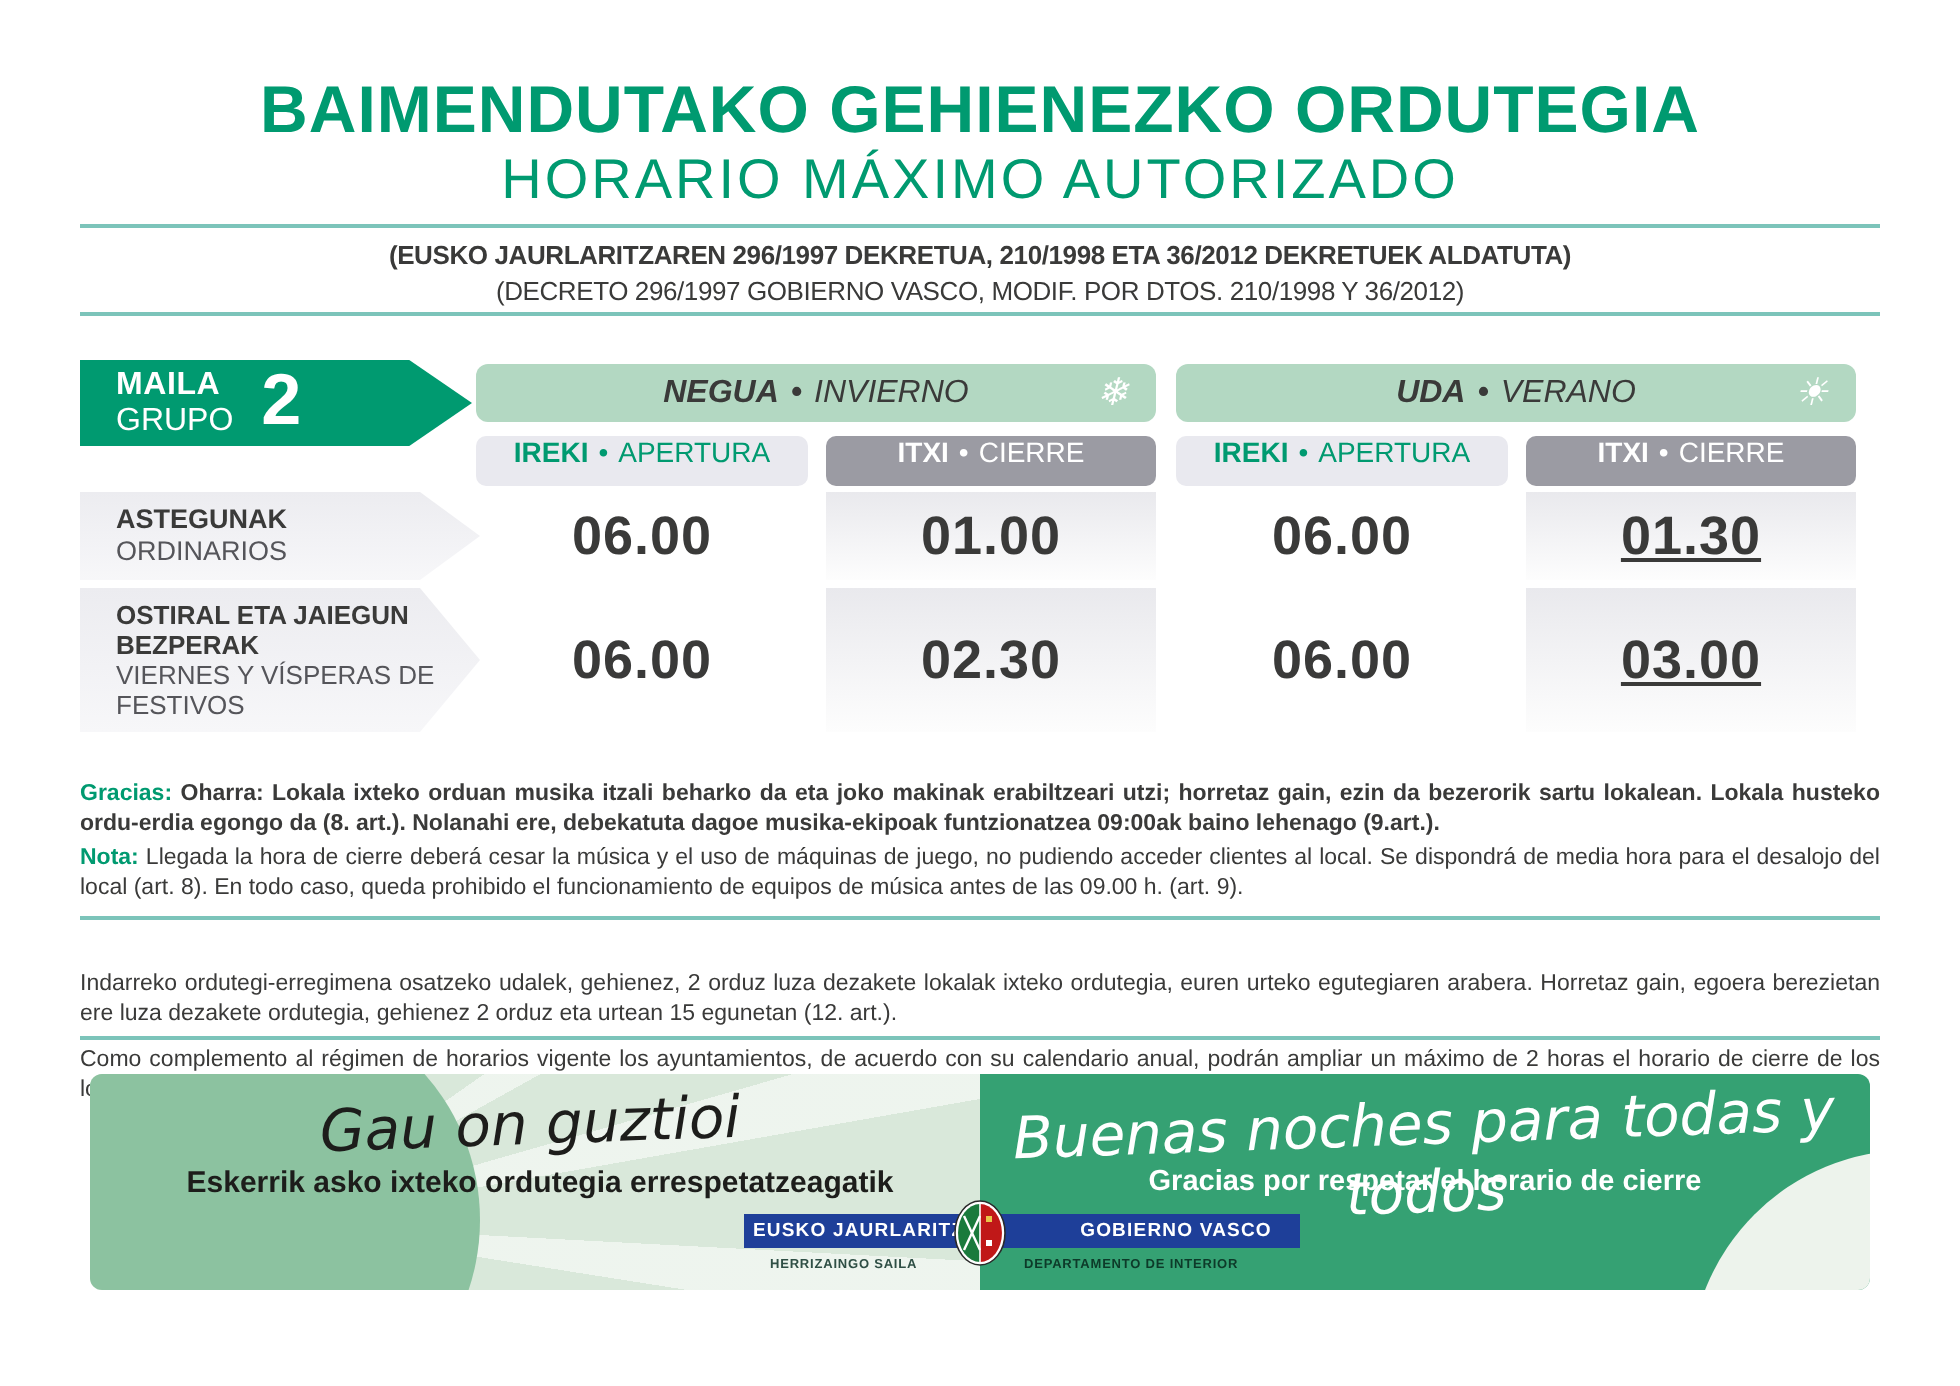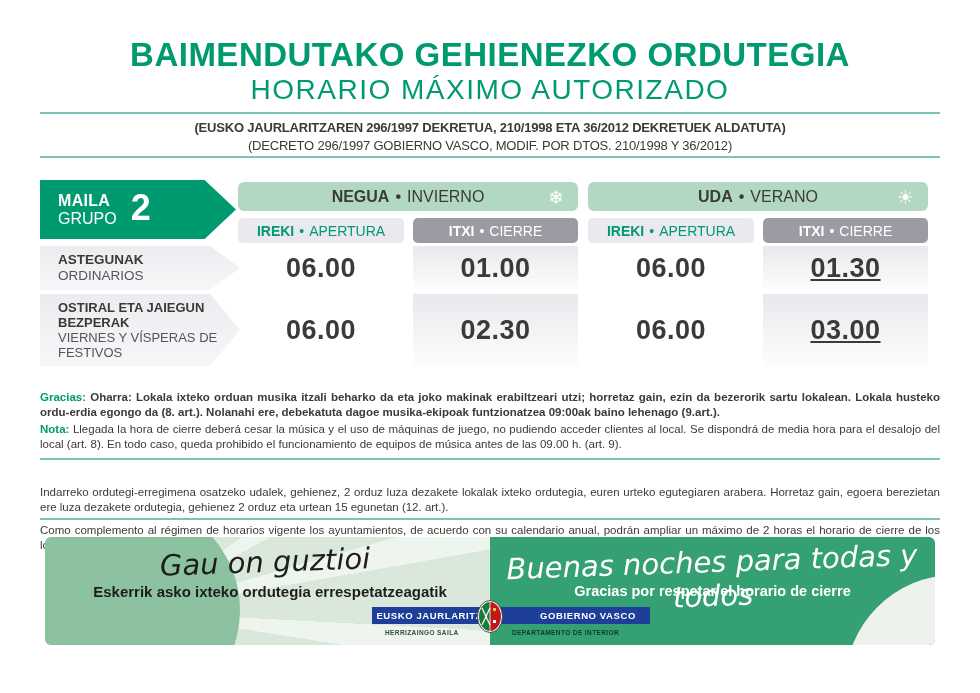--- a/index.html
+++ b/index.html
@@ -13,37 +13,37 @@
   .title-es { position:absolute; top:74px; left:0; width:100%; text-align:center;
               font-size:28px; font-weight:400; letter-spacing:1.5px; color:#009a70; }
   .rule { position:absolute; left:40px; width:900px; height:2px; background:#7cc4ba; }
   .rule1 { top:112px; } .rule2 { top:156px; } .rule3 { top:458px; } .rule4 { top:518px; }
   .decree { position:absolute; left:0; width:100%; text-align:center; font-size:13px; letter-spacing:-.2px; }
   .decree-eu { top:120px; font-weight:bold; }
   .decree-es { top:138px; font-weight:400; }
 
   
   .table { position:absolute; left:40px; top:180px; width:900px; height:195px; }
-  .group-arrow { position:absolute; left:0; top:0; width:196px; height:59px; background:#009a70;
+  .group-arrow { position:absolute; left:0; top:0; width:196px; height:43px; background:#009a70;
                  clip-path:polygon(0 0, 84% 0, 100% 50%, 84% 100%, 0 100%);
                  color:#fff; display:flex; align-items:center; padding-left:18px; }
   .group-words { line-height:18px; font-size:16px; }
   .group-words .b { font-weight:bold; letter-spacing:.3px; }
   .group-num { font-size:36px; font-weight:bold; margin-left:14px; margin-top:-4px; }
 
   .season { position:absolute; top:2px; height:29px; background:#b3d8c2; border-radius:6px;
-            display:flex; align-items:center; justify-content:center; font-size:16px; color:#3a3a39; }
+            display:flex; align-items:center; justify-content:center; font-size:16px; color:#3a3a39;font-style:italic; }
   .season .eu { font-weight:bold; }
   .season .sep { margin:0 6px; font-weight:bold; }
   .season-icon { position:absolute; right:14px; top:50%; transform:translateY(-50%);
                  color:#fff; font-size:19px; line-height:1; }
   .season1 { left:198px; width:340px; } .season2 { left:548px; width:340px; }
 
   .subhead { position:absolute; top:38px; height:25px; border-radius:5px;
-             display:flex; align-items:center; justify-content:center; font-size:14px; }
+             display:flex; justify-content:center; font-size:14px; }
   .subhead .eu { font-weight:bold; }
   .subhead .sep { margin:0 5px; }
   .open  { background:#e9e9ef; color:#009a70; }
   .close { background:#9b9ba3; color:#fff; }
   .sh1 { left:198px; width:166px; } .sh2 { left:373px; width:165px; }
   .sh3 { left:548px; width:166px; } .sh4 { left:723px; width:165px; }
 
   .row { position:absolute; left:0; width:900px; }
   .row1 { top:66px; height:44px; }
   .row2 { top:114px; height:72px; }

